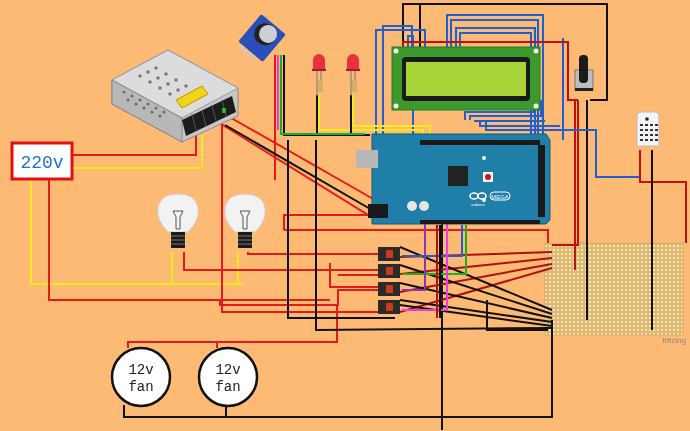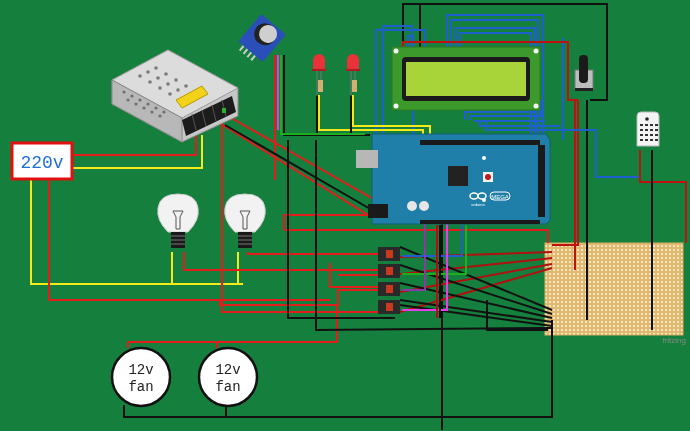--- a/index.html
+++ b/index.html
@@ -1,16 +1,16 @@
 <!DOCTYPE html>
 <html><head>
 <meta charset="utf-8">
 <style>
   html,body{margin:0;padding:0;background:#ffffff;}
-  #stage{position:relative;width:690px;height:431px;overflow:hidden;background:#15803d;font-family:"Liberation Sans",sans-serif;}
+  #stage{position:relative;width:690px;height:431px;overflow:hidden;background:#fdba74;font-family:"Liberation Sans",sans-serif;}
   svg{position:absolute;left:0;top:0;}
   .mono{font-family:"Liberation Mono","DejaVu Sans Mono",monospace;}
 </style>
 </head>
 <body>
 
 <div id="stage">
 <svg width="690" height="431" viewBox="0 0 690 431">
 
   <g>

